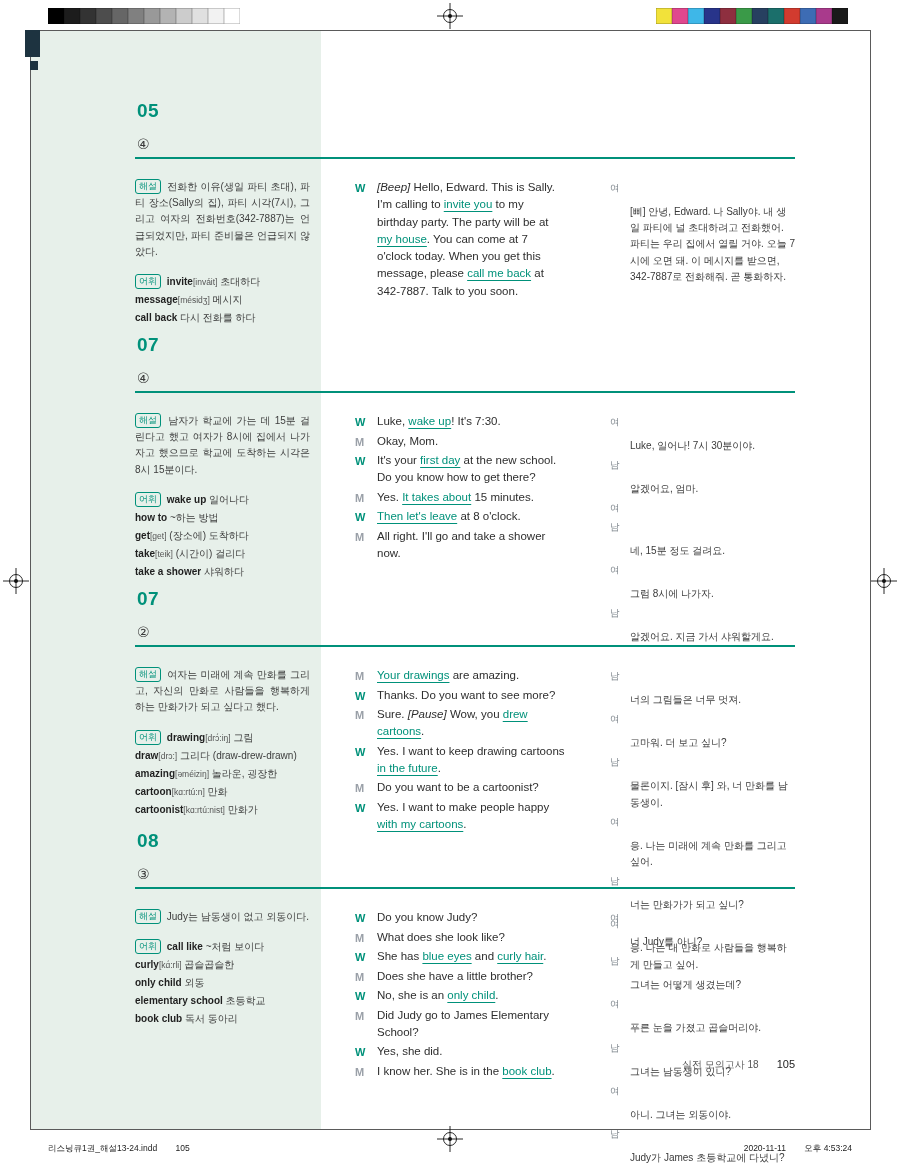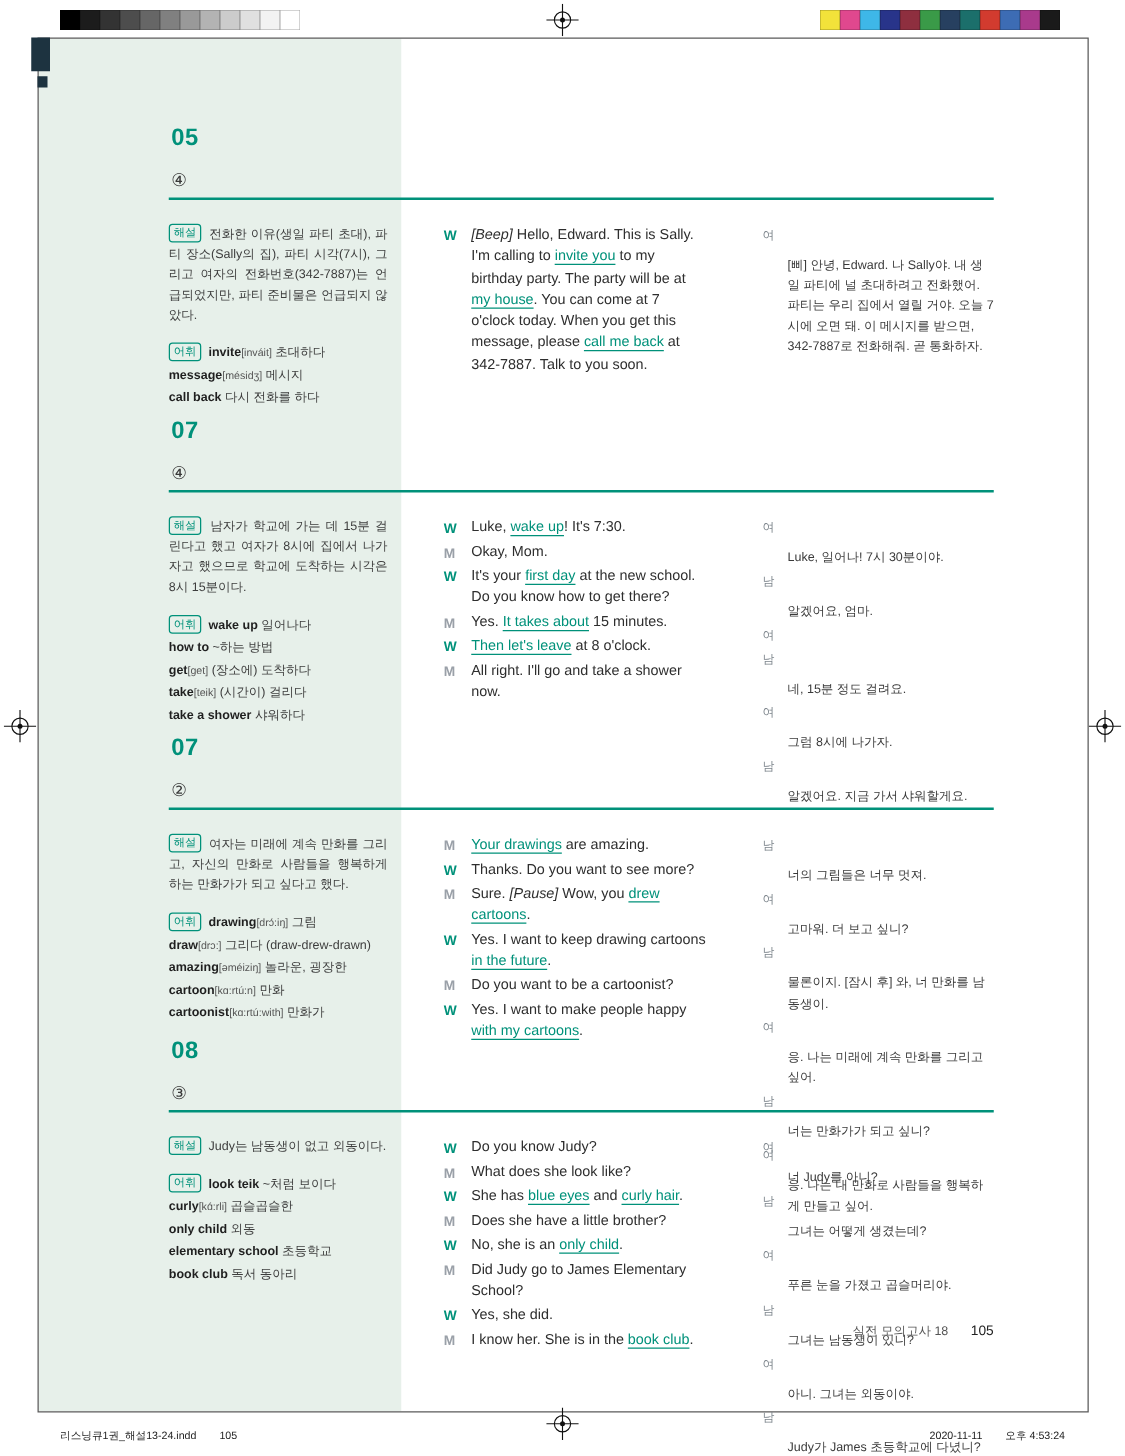--- a/index.html
+++ b/index.html
@@ -229,21 +229,21 @@
       </div>
       <div class="qrule"></div>
       <div class="qgrid">
         <div class="col">
           <p class="explain"><span class="taglabel">해설</span> <span>여자는 미래에 계속 만화를 그리고, 자신의 만화로 사람들을 행복하게 하는 만화가가 되고 싶다고 했다.</span></p>
           <div class="vocab">
             <div class="vline"><span class="taglabel">어휘</span> <span class="vw">drawing</span><span class="vp">[drɔ́:iŋ]</span><span class="vm"> 그림</span></div>
             <div class="vline"><span class="vw">draw</span><span class="vp">[drɔ:]</span><span class="vm"> 그리다 (draw-drew-drawn)</span></div>
             <div class="vline"><span class="vw">amazing</span><span class="vp">[əméiziŋ]</span><span class="vm"> 놀라운, 굉장한</span></div>
             <div class="vline"><span class="vw">cartoon</span><span class="vp">[kɑ:rtú:n]</span><span class="vm"> 만화</span></div>
-            <div class="vline"><span class="vw">cartoonist</span><span class="vp">[kɑ:rtú:with]</span><span class="vm"> 만화가</span></div>
+            <div class="vline"><span class="vw">cartoonist</span><span class="vp">[kɑ:rtú:nist]</span><span class="vm"> 만화가</span></div>
           </div>
         </div>
         <div class="col">
           <div class="dline">
             <span class="spk m">M</span>
             <span class="dtext"><span class="u">Your drawings</span> are amazing.</span>
           </div>
           <div class="dline">
             <span class="spk w">W</span>
             <span class="dtext">Thanks. Do you want to see more?</span>
@@ -296,21 +296,21 @@
     <section class="qblock" style="top: 830px;">
       <div class="qhead">
         <span class="qnum">08</span>
         <span class="qans">③</span>
       </div>
       <div class="qrule"></div>
       <div class="qgrid">
         <div class="col">
           <p class="explain"><span class="taglabel">해설</span> <span>Judy는 남동생이 없고 외동이다.</span></p>
           <div class="vocab">
-            <div class="vline"><span class="taglabel">어휘</span> <span class="vw">look teik</span><span class="vm"> ~처럼 보이다</span></div>
+            <div class="vline"><span class="taglabel">어휘</span> <span class="vw">call like</span><span class="vm"> ~처럼 보이다</span></div>
             <div class="vline"><span class="vw">curly</span><span class="vp">[kɑ́:rli]</span><span class="vm"> 곱슬곱슬한</span></div>
             <div class="vline"><span class="vw">only child</span><span class="vm"> 외동</span></div>
             <div class="vline"><span class="vw">elementary school</span><span class="vm"> 초등학교</span></div>
             <div class="vline"><span class="vw">book club</span><span class="vm"> 독서 동아리</span></div>
           </div>
         </div>
         <div class="col">
           <div class="dline">
             <span class="spk w">W</span>
             <span class="dtext">Do you know Judy?</span>

